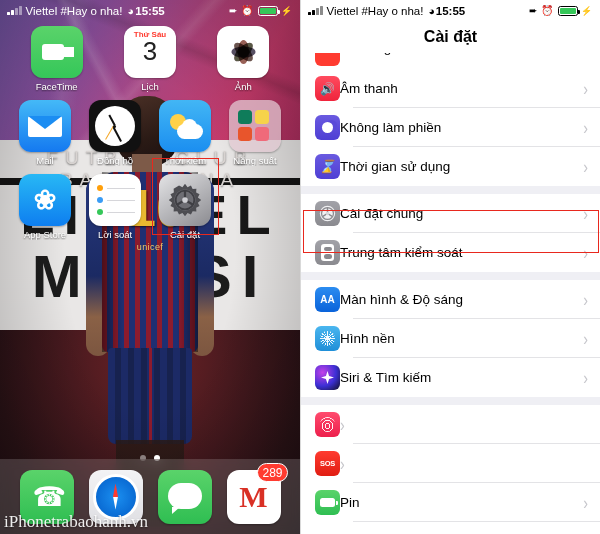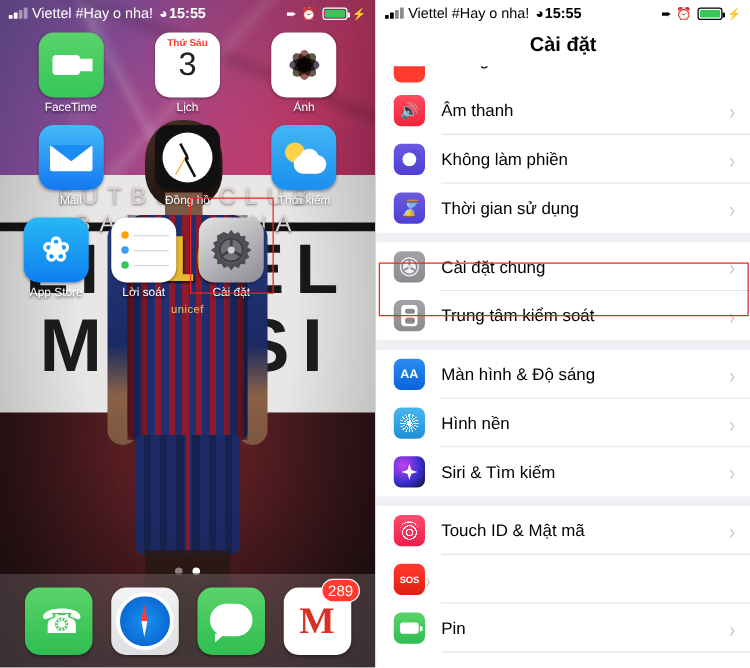--- a/index.html
+++ b/index.html
@@ -288,21 +288,21 @@
   }
   .row:after{
     content:""; position:absolute; left:52px; right:0; bottom:0; height:1px; background:#e3e3e6;
   }
   .row.last:after{ display:none; }
   .row-ic{
     width:25px; height:25px; border-radius:6px; flex:0 0 25px; position:relative;
     display:flex; align-items:center; justify-content:center; color:#fff;
     font-size:12px; overflow:hidden;
   }
-  .row-lb{ margin-left:13px; font-size:13.5px; color:#000; flex:1; }
+  .row-lb{ font-size:13.5px; color:#000; flex:1; }
   .chev{
     margin-right:12px; color:#c7c7cc; font-size:14px; line-height:1;
     transform:scaleY(1.25);
   }
   .sel-set{
     position:absolute; left:2px; top:210px; width:296px; height:43px;
     border:1.7px solid #e8281e; z-index:7; pointer-events:none;
   }
   
   .i-sound{ background:linear-gradient(180deg,#ff4b5e,#f0243c); }
@@ -428,20 +428,29 @@
           <div class="app-lb">Đồng hồ</div>
         </div>
         <div class="app">
           <div class="app-ic ic-weather">
             <span class="sun"></span>
               <span class="cl2"></span>
               <span class="cl1"></span>
           </div>
           <div class="app-lb">Thời kiếm</div>
         </div>
+        <div class="app">
+          <div class="app-ic ic-folder">
+            <i class="mini" style="left:9px;top:10px;background:#0f7c5a"></i>
+            <i class="mini" style="left:26px;top:10px;background:#f6d34a"></i>
+            <i class="mini" style="left:9px;top:27px;background:#e8552c"></i>
+            <i class="mini" style="left:26px;top:27px;background:#f06a7a"></i>
+          </div>
+          <div class="app-lb">Năng suất</div>
+        </div>
       </div>
 
       <div class="grid-row">
         <div class="app">
           <div class="app-ic ic-appstore">
               <span class="a-a">❀</span>
             </div>
           <div class="app-lb">App Store</div>
         </div>
         <div class="app">
@@ -504,20 +513,21 @@
           </div>
       </div>
       <div class="dock-app">
         <div class="app-ic ic-gmail">
             <span class="gm">M</span>
           </div>
         <span class="badge">289</span>
       </div>
     </div>
 
+    <div class="watermark">iPhonetrabaohanh.vn</div>
   </div>
 
   <div class="settings">
 
     <div class="set-status">
       <span class="sb-bars">
           <i></i>
           <i></i>
           <i></i>
           <i></i>
@@ -614,21 +624,20 @@
         <span class="row-lb">Siri &amp; Tìm kiếm</span>
         <span class="chev">›</span>
       </div>
 
       <div class="grp-gap"></div>
 
       <div class="row">
         <span class="row-ic i-touchid">
             <i class="gl-finger"></i>
           </span>
-        <span class="row-lb">Touch ID &amp; Mật mã</span>
         <span class="chev">›</span>
       </div>
 
       <div class="row">
         <span class="row-ic i-sos">SOS</span>
         <span class="chev">›</span>
       </div>
 
       <div class="row">
         <span class="row-ic i-battery">

